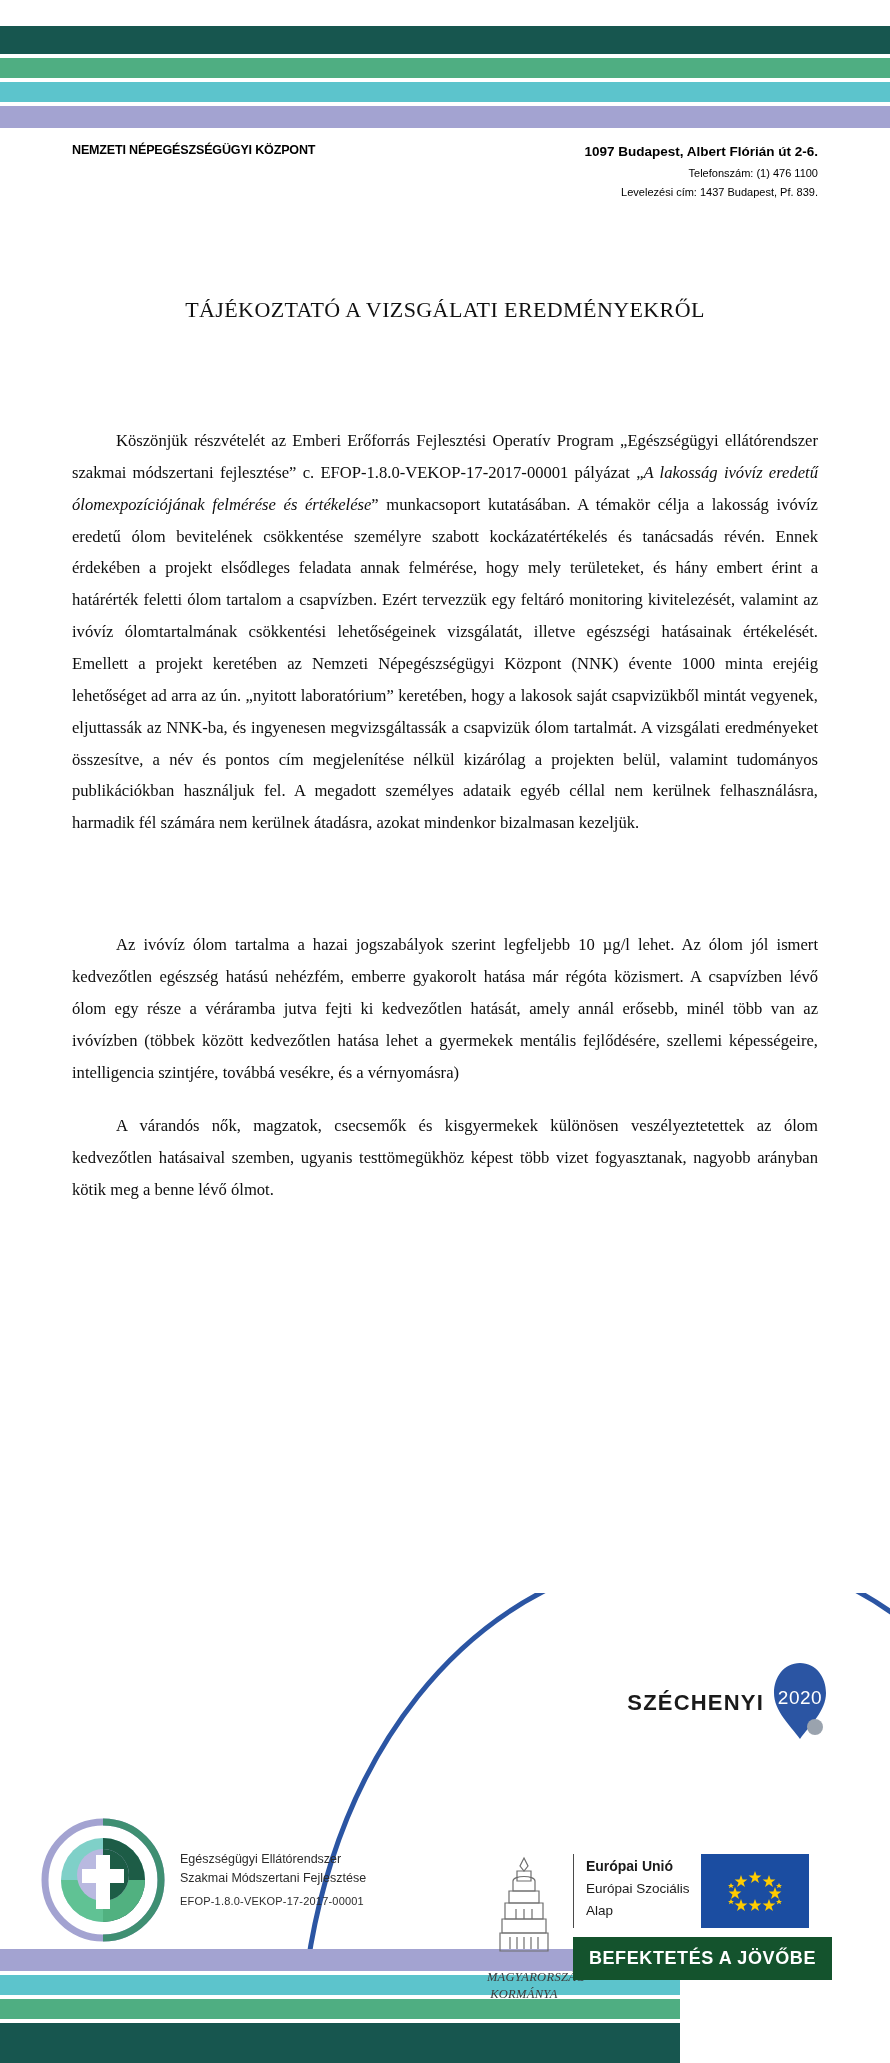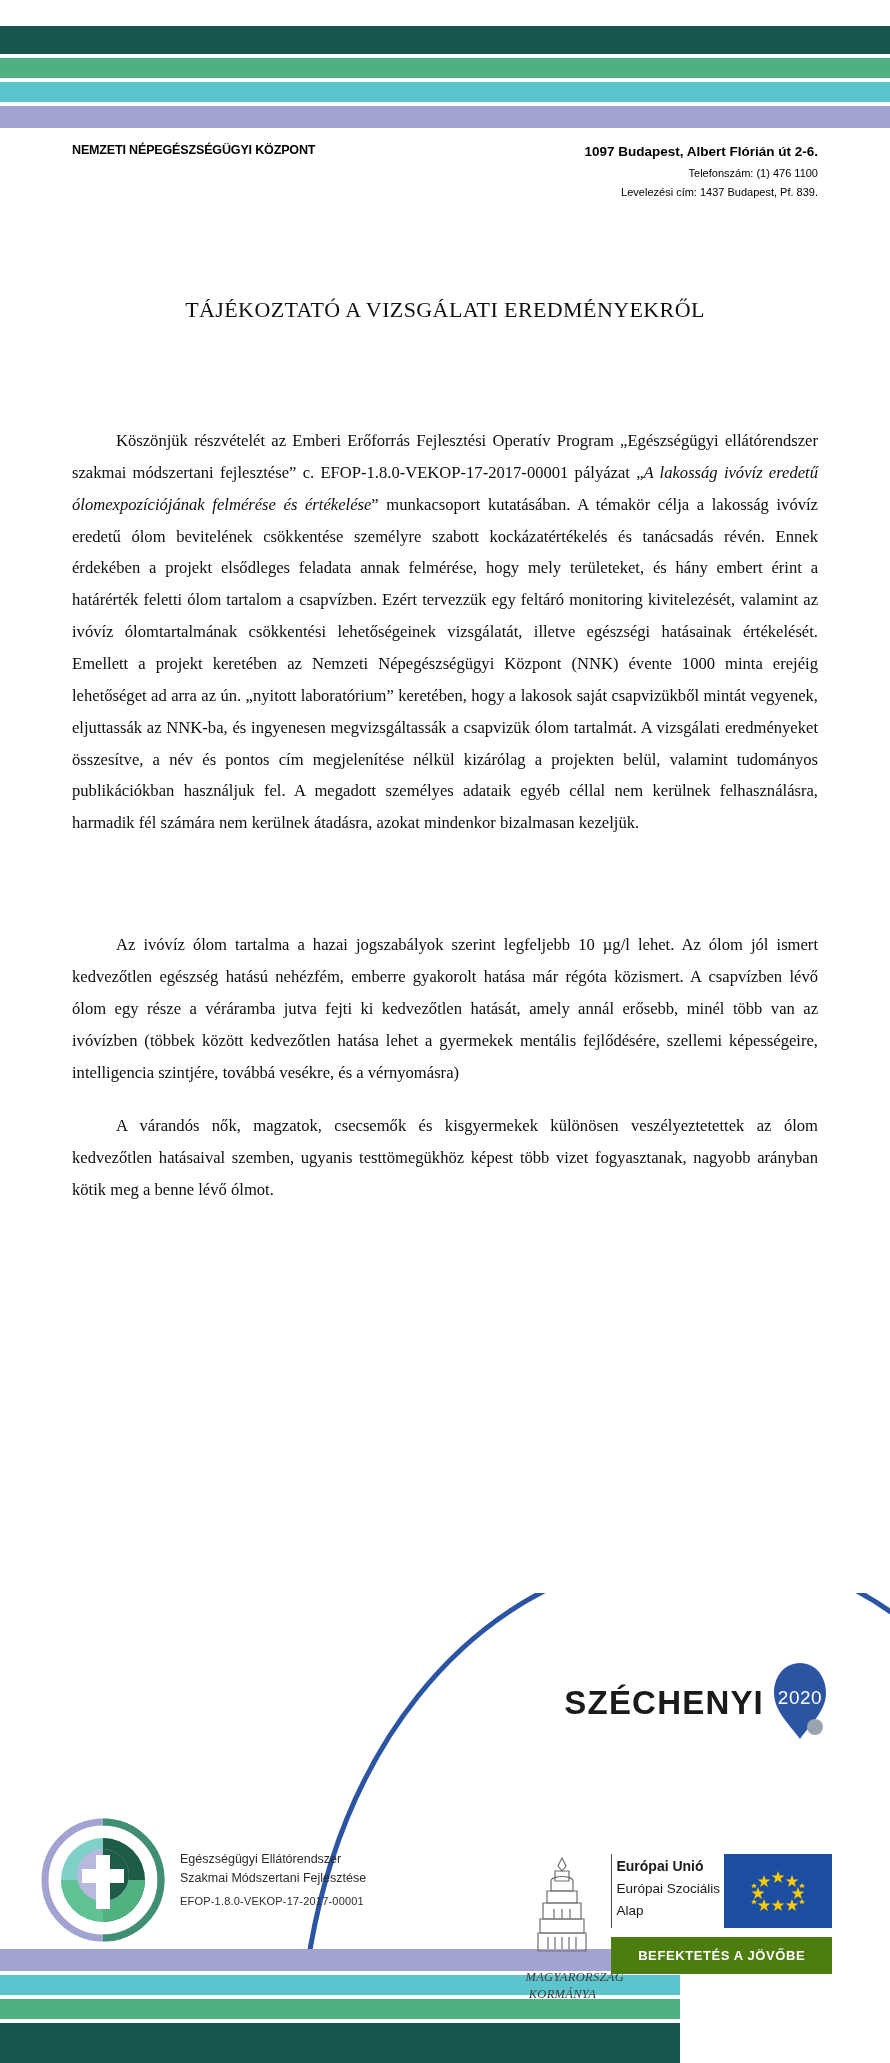--- a/index.html
+++ b/index.html
@@ -97,52 +97,52 @@
   .efop-text .t1,.efop-text .t2{font-size:12.5px;}
   .efop-text .t3{font-size:11px;letter-spacing:.2px;margin-top:4px;}
 
   
   .szechenyi{
     position:absolute;right:62px;bottom:318px;
     display:flex;align-items:center;gap:8px;
   }
   .szech-word{
     font-family:"Liberation Sans", sans-serif;font-weight:bold;
-    font-size:33px;letter-spacing:1.2px;color:#1a1a1a;
+    font-size:22px;letter-spacing:1.2px;color:#1a1a1a;
   }
   .szech-pin{position:relative;width:56px;height:84px;}
   .szech-year{
     position:absolute;left:50%;top:26px;transform:translateX(-50%);
     font-family:"Liberation Sans", sans-serif;font-weight:normal;
     font-size:19px;letter-spacing:.5px;color:#ffffff;white-space:nowrap;
   }
 
   
   .eu-block{
     position:absolute;right:58px;bottom:60px;
     display:flex;align-items:flex-start;gap:12px;
   }
   .coa{width:74px;text-align:center;}
   .coa-text{
     font-family:"Liberation Serif", serif;font-size:12.5px;
     color:#3b3b3b;line-height:1.35;margin-top:7px;letter-spacing:.3px;font-style:italic;
   }
   .eu-right{display:flex;flex-direction:column;gap:9px;}
-  .eu-row{display:flex;align-items:flex-start;gap:4px;}
+  .eu-row{display:flex;align-items:flex-start;gap:12px;}
   .eu-divider{width:1px;background:#4a4a4a;align-self:stretch;}
   .eu-words{
     font-family:"Liberation Sans", sans-serif;color:#1a1a1a;
     line-height:1.62;padding-top:1px;
   }
   .eu-words .w1{font-weight:bold;font-size:14px;}
   .eu-words .w2,.eu-words .w3{font-size:13.5px;}
   .eu-flag{width:108px;height:74px;flex:0 0 auto;}
   .invest{
-    background:#4d7c0f;color:#fff;font-family:"Liberation Sans", sans-serif;
-    font-weight:bold;font-size:13px;letter-spacing:.6px;
+    background:#14532d;color:#fff;font-family:"Liberation Sans", sans-serif;
+    font-weight:bold;font-size:18px;letter-spacing:.6px;
     padding:11px 16px;white-space:nowrap;text-align:center;
   }
 </style>
 </head>
 <body>
 
 <div class="stripes-top">
   <div class="pad-top"></div>
   <div class="stripe s1" style="background:#17564f"></div>
   <div class="gap"></div>

